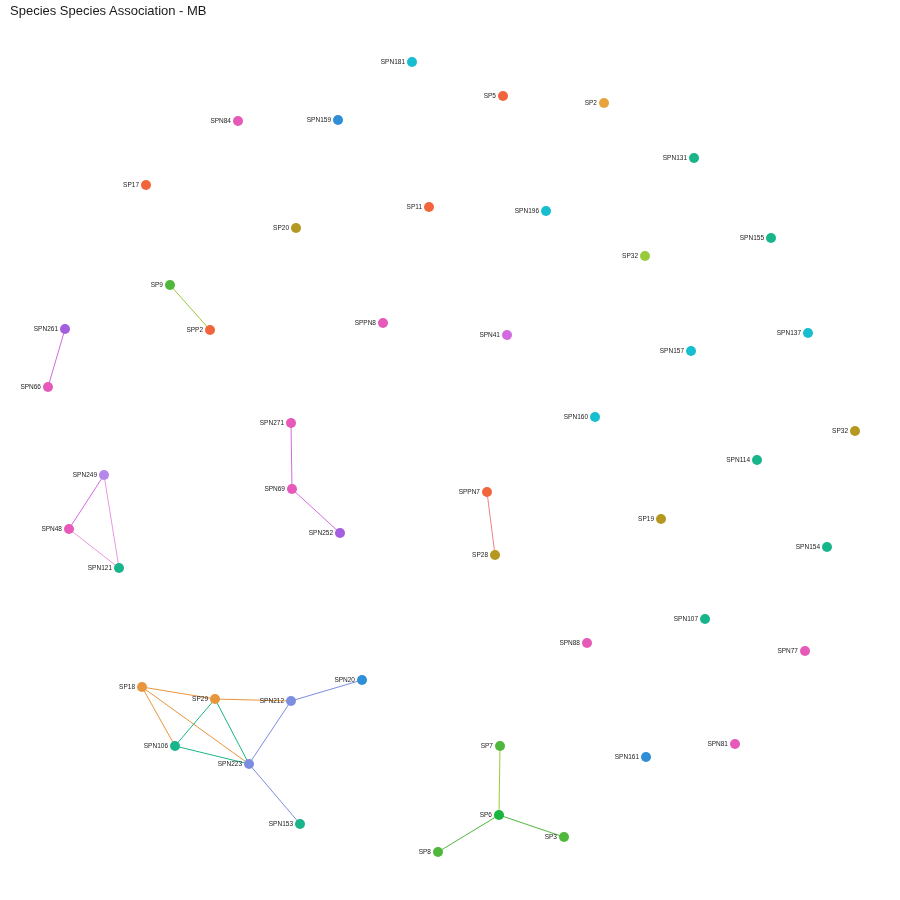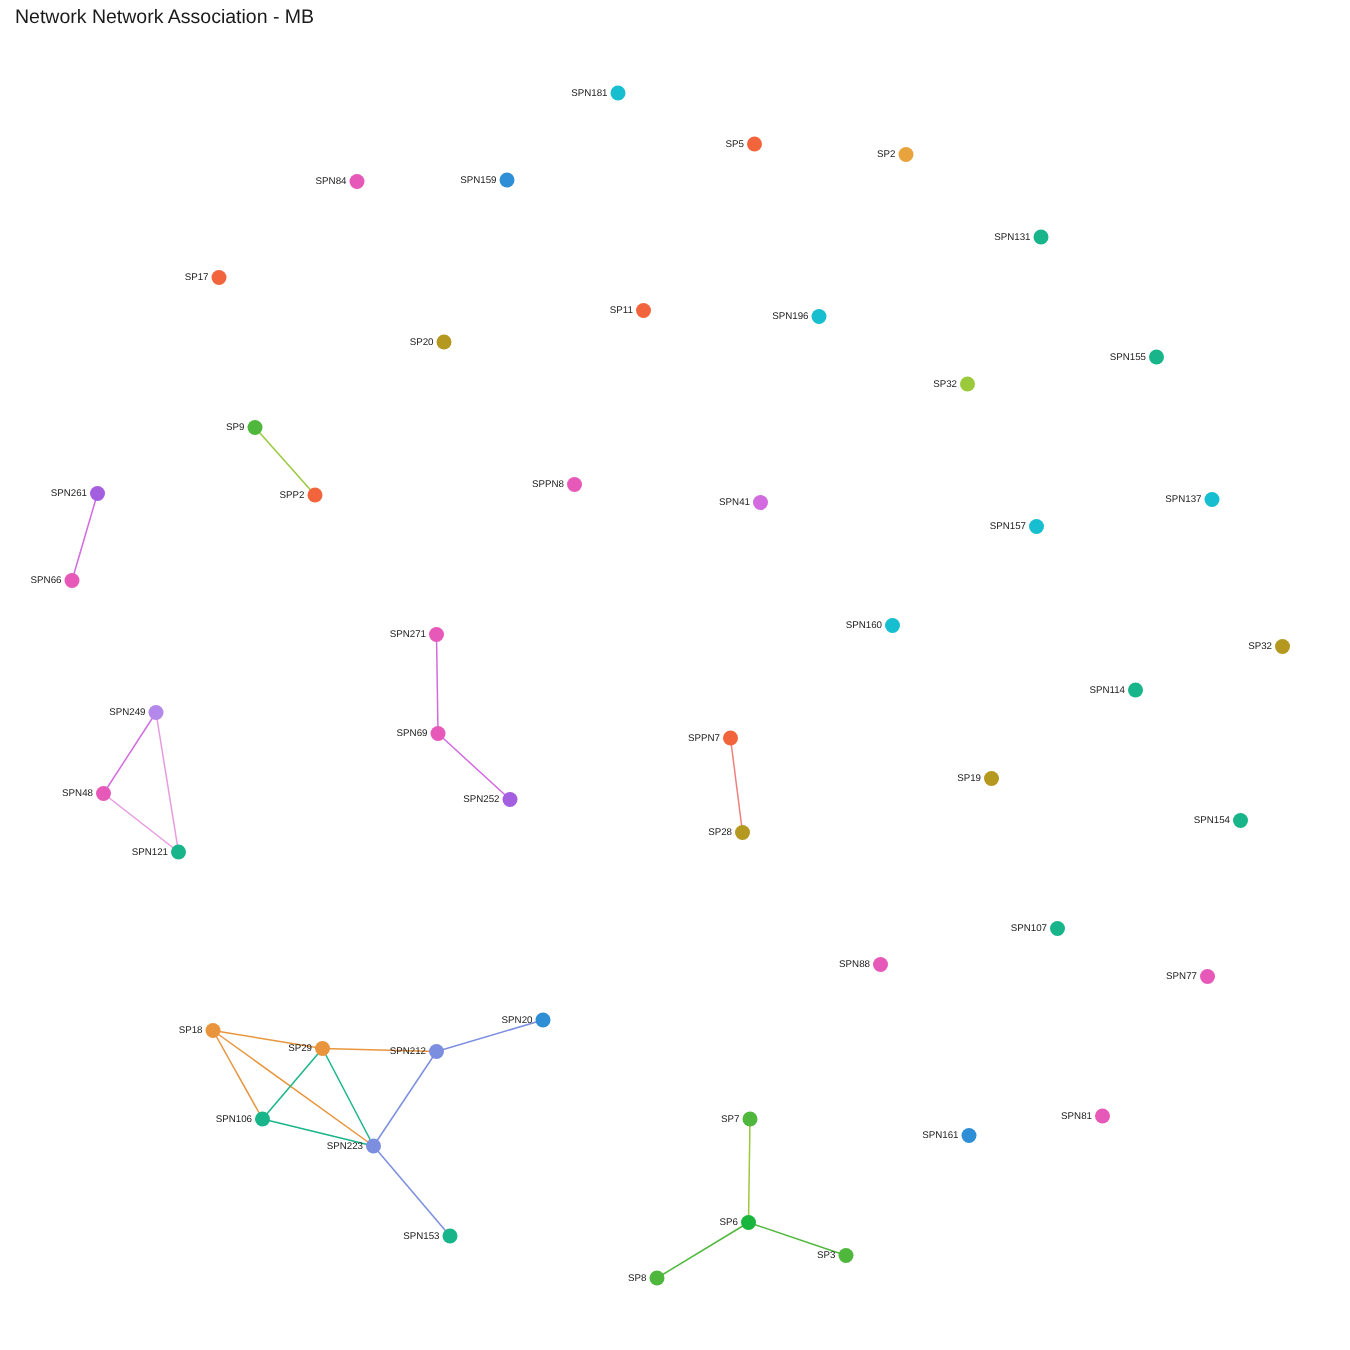--- a/index.html
+++ b/index.html
@@ -40,21 +40,21 @@
     stroke: none;
   }
   .edge-line {
     fill: none;
     stroke-width: 1;
   }
 </style>
 </head>
 <body>
 
-<div id="title">Network Network Association - MB</div>
+<div id="title">Species Species Association - MB</div>
 
 <svg id="graph" viewBox="0 0 900 900" xmlns="http://www.w3.org/2000/svg">
   <g id="edges-layer">
       <line x1="170" y1="285" x2="210" y2="330" stroke="#9aca3c" class="edge-line"></line>
       <line x1="65" y1="329" x2="48" y2="387" stroke="#d36ae0" class="edge-line"></line>
       <line x1="104" y1="475" x2="69" y2="529" stroke="#d36ae0" class="edge-line"></line>
       <line x1="104" y1="475" x2="119" y2="568" stroke="#e89ae0" class="edge-line"></line>
       <line x1="69" y1="529" x2="119" y2="568" stroke="#e89ae0" class="edge-line"></line>
       <line x1="291" y1="423" x2="292" y2="489" stroke="#d36ae0" class="edge-line"></line>
       <line x1="292" y1="489" x2="340" y2="533" stroke="#d36ae0" class="edge-line"></line>

